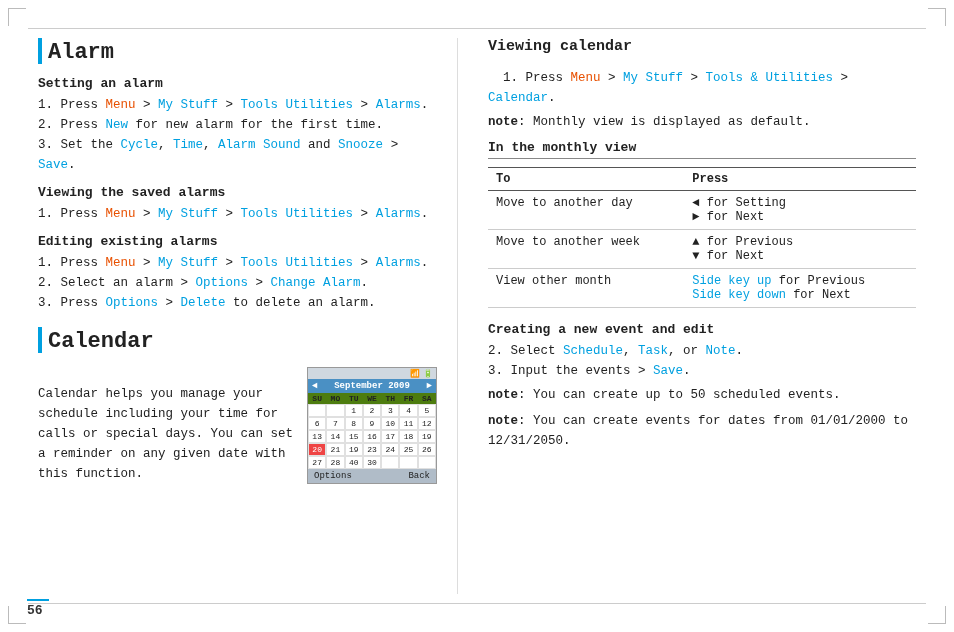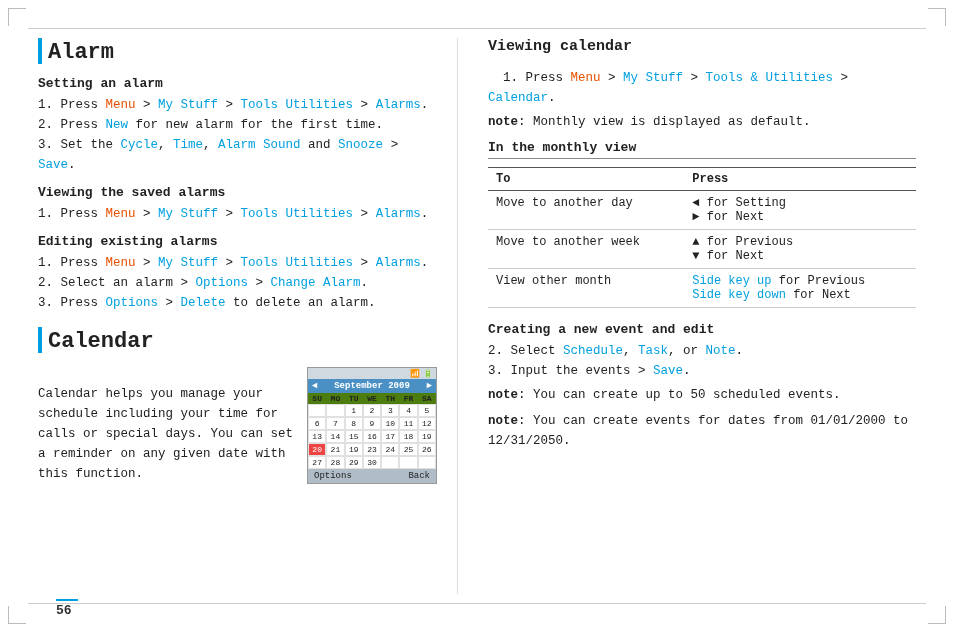--- a/index.html
+++ b/index.html
@@ -255,21 +255,21 @@
       white-space: nowrap;
     }
     .monthly-table tbody tr td:last-child {
       color: #222;
     }
 
     
     .page-number {
       position: absolute;
       bottom: 14px;
-      left: 56px;
+      left: 27px;
       font-size: 13px;
       font-weight: bold;
       color: #333;
       border-top: 2px solid #00a0e0;
       padding-top: 2px;
       padding-right: 6px;
     }
 
     .in-monthly-title {
       font-size: 13px;
@@ -373,21 +373,21 @@
                 <div class="cal-cell">19</div>
                 <div class="cal-cell selected">20</div>
                 <div class="cal-cell">21</div>
                 <div class="cal-cell">19</div>
                 <div class="cal-cell">23</div>
                 <div class="cal-cell">24</div>
                 <div class="cal-cell">25</div>
                 <div class="cal-cell">26</div>
                 <div class="cal-cell">27</div>
                 <div class="cal-cell">28</div>
-                <div class="cal-cell">29</div>
+                <div class="cal-cell">40</div>
                 <div class="cal-cell">30</div>
                 <div class="cal-cell empty"></div>
                 <div class="cal-cell empty"></div>
                 <div class="cal-cell empty"></div>
               </div>
             <div class="cal-footer">
               <span>Options</span>
               <span>Back</span>
             </div>
           </div>

